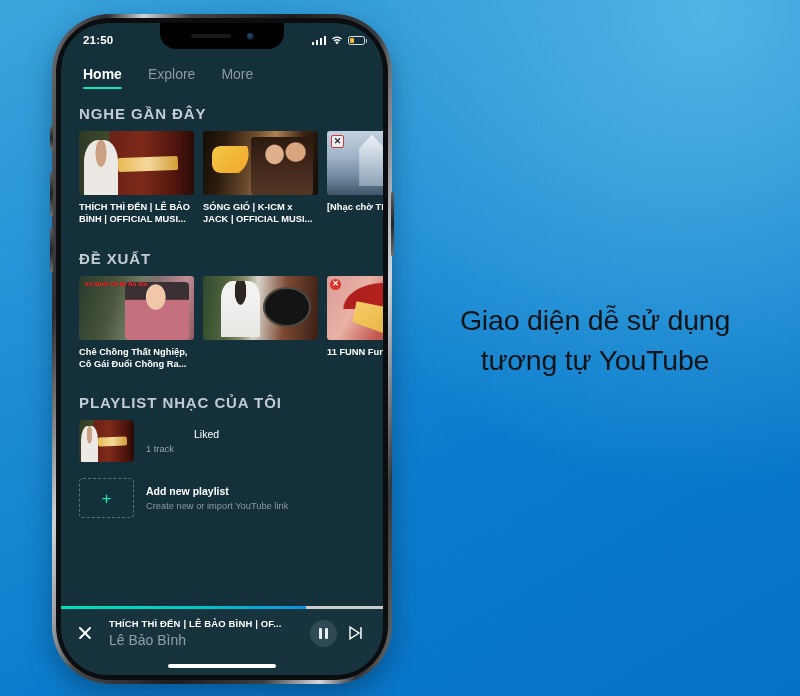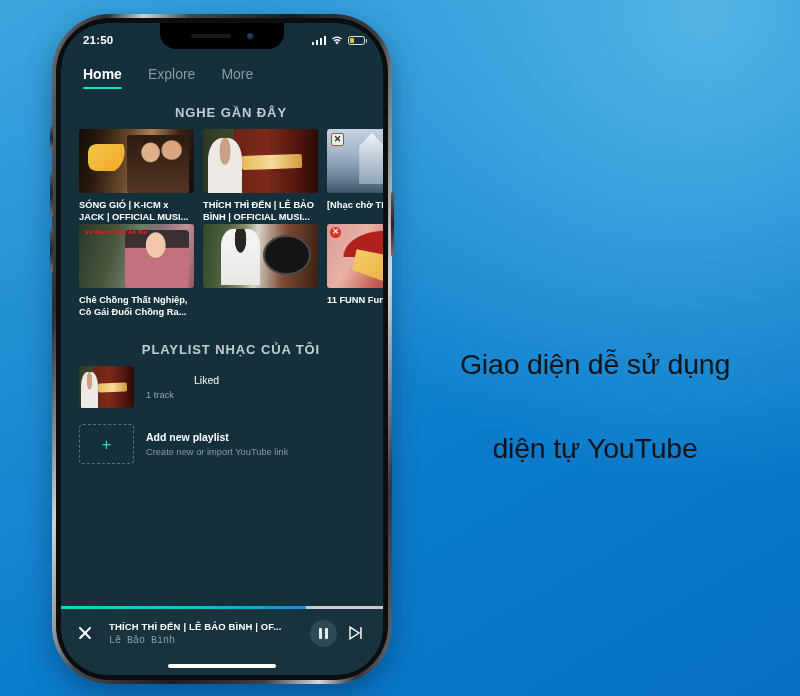--- a/index.html
+++ b/index.html
@@ -12,21 +12,21 @@
     position:relative;
   }
 
   
   .promo {
     position:absolute; left:405px; top:300px; width:380px;
     text-align:center; color:#111418;
     font-size:28.5px; line-height:1.42; font-weight:400;
     letter-spacing:-.2px;
   }
-  .promo div { white-space:nowrap;margin-top:44px; }
+  .promo div { white-space:nowrap; }
 
   
   .phone {
     position:absolute; left:52px; top:14px; width:340px; height:670px;
   }
   .frame-outer {
     position:absolute; inset:0;
     border-radius:58px;
     background:linear-gradient(100deg,#6d6f72 0%,#2b2d30 12%,#cfd2d6 20%,#45484b 30%,
       #1b1d20 52%,#3c3f42 72%,#d4d7db 84%,#34363a 92%,#6a6d70 100%);
@@ -94,23 +94,22 @@
   .tab { font-size:14px; padding-bottom:7px; position:relative; color:#8d9aa1; cursor:pointer; }
   .tab.active { color:#ffffff; font-weight:700; }
   .tab.active:after {
     content:""; position:absolute; left:0; right:0; bottom:0; height:2.5px;
     background:#13e6bd; border-radius:2px;
   }
 
   
   .content { flex:1 1 auto; overflow:hidden; padding-top:16px; position:relative; }
   .sec-title {
-    font-size:13px; font-weight:700; letter-spacing:.9px; color:#c2ccd2;
+    font-size:15px; font-weight:700; letter-spacing:.9px; color:#c2ccd2;
     padding:0 0 9px 18px;
-    text-align:center;
   }
   .row { display:flex; gap:9px; padding-left:18px; }
   .card { width:115px; flex:0 0 115px; }
   .thumb {
     width:115px; height:64px; border-radius:3px; overflow:hidden; position:relative;
     background:#222;
   }
   .card-title {
     margin-top:6px; font-size:9.3px; line-height:1.32; font-weight:700; color:#fff;
     overflow:hidden;
@@ -213,39 +212,39 @@
     height:48px; display:flex; align-items:center; gap:10px; padding:0 18px 0 16px;
     background:#17333e;
   }
   .x-btn { width:16px; height:16px; position:relative; flex:0 0 16px; cursor:pointer; }
   .x-btn:before,.x-btn:after{ content:""; position:absolute; left:0; top:7px; width:16px; height:1.8px;
     background:#fff; border-radius:1px; }
   .x-btn:before{ transform:rotate(45deg);} .x-btn:after{ transform:rotate(-45deg);}
   .np { flex:1 1 auto; min-width:0; padding-left:6px; }
   .np-title { font-size:9.5px; font-weight:700; color:#ffffff; letter-spacing:.15px;
     white-space:nowrap; overflow:hidden; }
-  .np-artist { font-size:10px; color:#8fa0a8; margin-top:3px;font-family:Liberation Mono, monospace; }
+  .np-artist { font-size:14px; color:#8fa0a8; margin-top:3px; }
   .pause {
     width:27px; height:27px; border-radius:50%; background:#2e4a55; flex:0 0 27px;
     display:flex; align-items:center; justify-content:center; gap:3px; cursor:pointer;
   }
   .pause i { display:block; width:3px; height:11px; background:#e6edf0; border-radius:1px; }
   .next { width:18px; height:18px; flex:0 0 18px; cursor:pointer; display:flex;
     align-items:center; justify-content:center; }
   .home-ind {
     height:18px; background:#17333e; display:flex; align-items:center; justify-content:center;
   }
   .home-bar { width:108px; height:4px; background:#fff; border-radius:3px; }
 </style>
 </head>
 <body>
 
 <div class="promo">
   <div>Giao diện dễ sử dụng</div>
-  <div>diện tự YouTube</div>
+  <div>tương tự YouTube</div>
 </div>
 
 <div class="phone">
   <div class="frame-outer"></div>
   <div class="btn-side btn-mute"></div>
   <div class="btn-side btn-vup"></div>
   <div class="btn-side btn-vdn"></div>
   <div class="btn-side btn-power"></div>
   <div class="frame-mid"></div>
 
@@ -284,39 +283,40 @@
         <div class="tab">Explore</div>
         <div class="tab">More</div>
       </div>
 
       <div class="content">
 
         <div class="sec-title">NGHE GẦN ĐÂY</div>
         <div class="row">
           <div class="card">
             <div class="thumb">
+                <div class="art1"></div>
+              </div>
+            <div class="card-title">THÍCH THÌ ĐẾN | LÊ BẢO BÌNH | OFFICIAL MUSI...</div>
+          </div>
+          <div class="card">
+            <div class="thumb">
                 <div class="art2"></div>
               </div>
             <div class="card-title">SÓNG GIÓ | K-ICM x JACK | OFFICIAL MUSI...</div>
           </div>
           <div class="card">
             <div class="thumb">
-                <div class="art1"></div>
-              </div>
-            <div class="card-title">THÍCH THÌ ĐẾN | LÊ BẢO BÌNH | OFFICIAL MUSI...</div>
-          </div>
-          <div class="card">
-            <div class="thumb">
               <div class="art3"></div>
               <div class="badge-x">✕</div>
             </div>
             <div class="card-title">[Nhạc chờ THẦN | M</div>
           </div>
         </div>
 
+        <div class="sec-title" style="padding-top:24px">ĐỀ XUẤT</div>
         <div class="row">
           <div class="card">
             <div class="thumb">
               <div class="art4">
                   <div class="redtxt">Vợ Đuổi Ck Đi Ăn Xin</div>
                 </div>
             </div>
             <div class="card-title">Chê Chồng Thất Nghiệp, Cô Gái Đuổi Chồng Ra...</div>
           </div>
           <div class="card">

